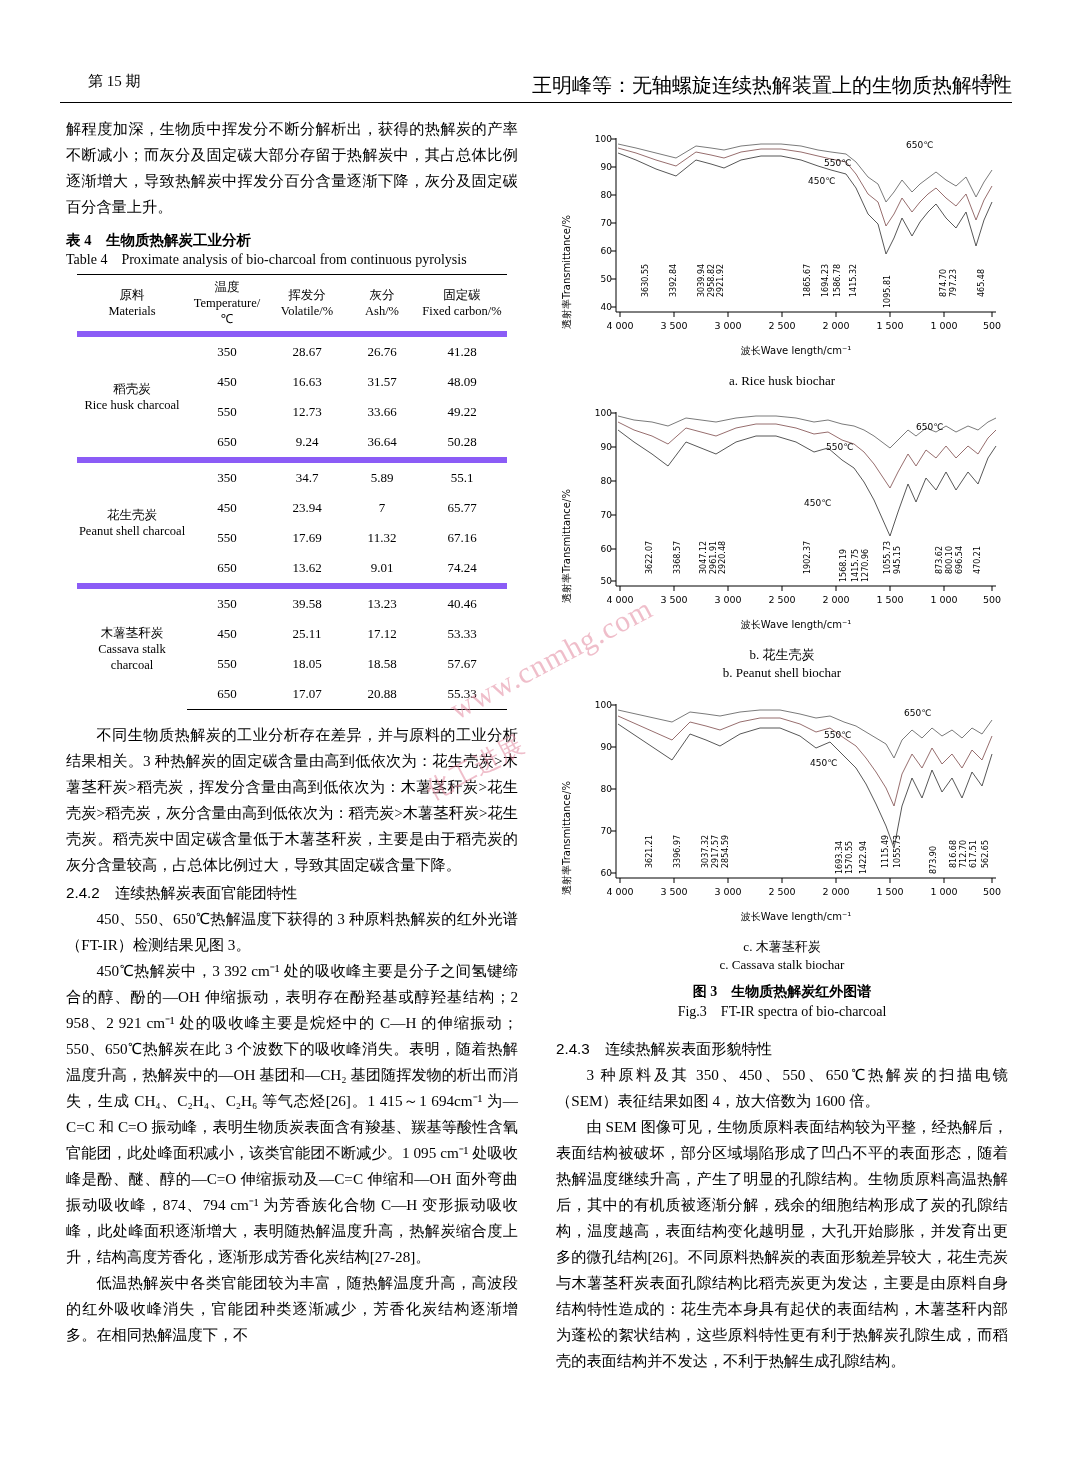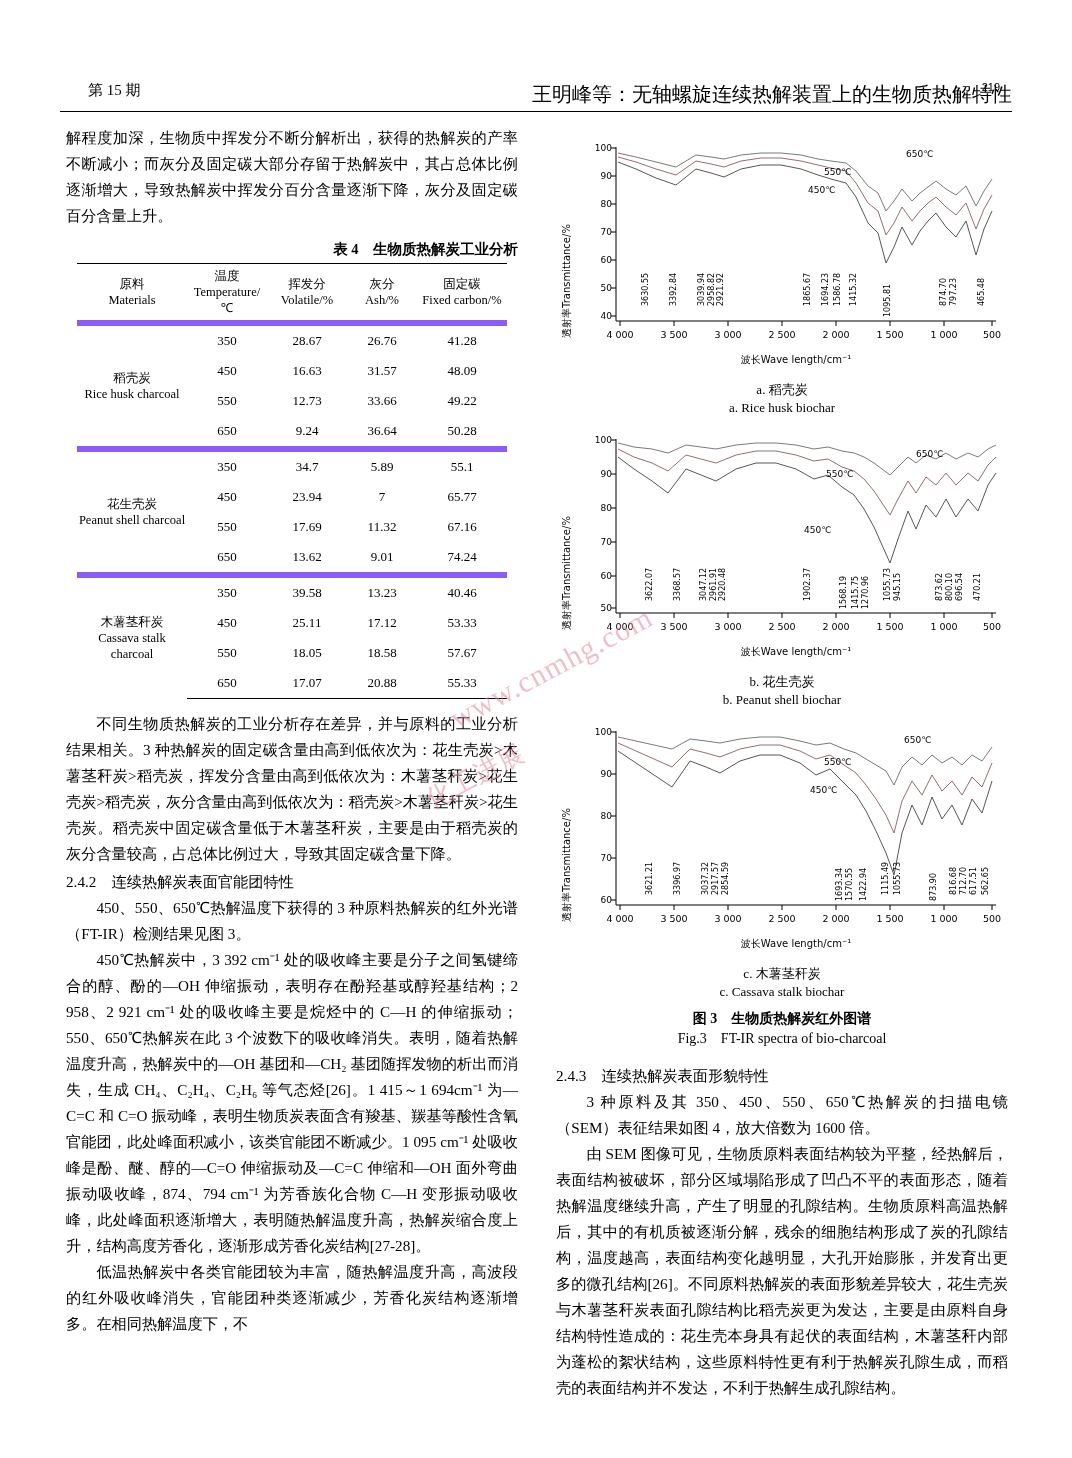--- a/index.html
+++ b/index.html
@@ -1,32 +1,32 @@
 <!DOCTYPE html>
 <html><head>
 <meta charset="utf-8">
 <style>
   html,body{margin:0;padding:0;background:#fff;}
   body{width:1072px;height:1458px;font-family:"Liberation Serif",serif;color:#000;position:relative;overflow:hidden;}
-  .page{position:absolute;left:0;top:9px;width:1072px;height:1052px;}
+  .page{position:absolute;left:0;top:0;width:1072px;height:1052px;}
   
   .hdr{position:absolute;left:60px;top:72px;width:952px;height:30px;border-bottom:1.2px solid #000;}
   .hdr .issue{position:absolute;left:28px;top:0;font-size:15px;}
   .hdr .title{position:absolute;left:0;right:0;top:0;text-align:right;font-size:20px;}
   .hdr .pg{position:absolute;right:12px;top:0;font-size:11px;font-family:"Liberation Sans",sans-serif;}
   
   .col{position:absolute;top:116px;width:452px;font-size:15.2px;line-height:26px;text-align:justify;}
   .colL{left:66px;}
   .colR{left:556px;}
   p{margin:0;}
   .ind{text-indent:2em;}
   .sec{margin-top:2px;font-size:15.2px;}
-  .sec .num{font-family:Liberation Serif, serif;}
+  .sec .num{font-family:Liberation Sans, sans-serif;}
   
-  .tbl-cap{text-align:right;font-size:14px;line-height:20px;margin-top:10px;}
+  .tbl-cap{text-align:left;font-size:14px;line-height:20px;margin-top:10px;}
   .tbl-cap .cn{font-weight:bold;font-size:14.5px;}
   table{border-collapse:collapse;width:430px;margin:4px auto 0 auto;font-size:13px;font-family:Liberation Serif, serif;}
   table td,table th{text-align:center;padding:2px 0;font-weight:normal;}
   .thead td{border-top:1.4px solid #000;border-bottom:1px solid #000;line-height:16px;font-size:12.5px;padding:4px 0;}
   .grp td{border-top:6px solid #8b5cf6;}
   .lastrow td{border-bottom:1.4px solid #000;}
   .mat{line-height:16px;font-size:12.5px;text-align:center;}
   
   .figbox{position:relative;width:452px;}
   .spec{position:relative;width:452px;height:240px;margin-top:6px;}
@@ -46,20 +46,21 @@
     <span class="issue">第 15 期</span>
     <span class="title">王明峰等：无轴螺旋连续热解装置上的生物质热解特性</span>
     <span class="pg">219</span>
   </div>
 
   <div class="col colL">
     <p class="">解程度加深，生物质中挥发分不断分解析出，获得的热解炭的产率不断减小；而灰分及固定碳大部分存留于热解炭中，其占总体比例逐渐增大，导致热解炭中挥发分百分含量逐渐下降，灰分及固定碳百分含量上升。</p>
 
     <div class="tbl-cap">
       <div class="cn">表 4　生物质热解炭工业分析</div>
+      <div>Table 4　Proximate analysis of bio-charcoal from continuous pyrolysis</div>
     </div>
 
     <table>
       <tbody>
         <tr class="thead">
           <td style="width:110px">
             <div>原料</div>
             <div>Materials</div>
           </td>
           <td style="width:80px">
@@ -251,21 +252,20 @@
           <text transform="rotate(-90 272 175)" x="272" y="175">1694.23</text>
           <text transform="rotate(-90 284 175)" x="284" y="175">1586.78</text>
           <text transform="rotate(-90 300 175)" x="300" y="175">1415.32</text>
           <text transform="rotate(-90 334 186)" x="334" y="186">1095.81</text>
           <text transform="rotate(-90 390 175)" x="390" y="175">874.70</text>
           <text transform="rotate(-90 400 175)" x="400" y="175">797.23</text>
           <text transform="rotate(-90 428 175)" x="428" y="175">465.48</text>
         </g>
       </svg>
       <div class="figcap">
-        <div>a. 稻壳炭</div>
         <div>a. Rice husk biochar</div>
       </div>
     </div>
 
     <div class="figbox">
       <svg class="spec" viewBox="0 0 452 240">
         <text x="14" y="150" font-size="10" transform="rotate(-90 14 150)" text-anchor="middle" font-family="DejaVu Sans, sans-serif">透射率Transmittance/%</text>
         <text x="240" y="232" font-size="10" text-anchor="middle" font-family="DejaVu Sans, sans-serif">波长Wave length/cm⁻¹</text>
         <line x1="60" y1="16" x2="60" y2="190" stroke="#000" stroke-width="1"></line>
         <line x1="60" y1="190" x2="440" y2="190" stroke="#000" stroke-width="1"></line>

